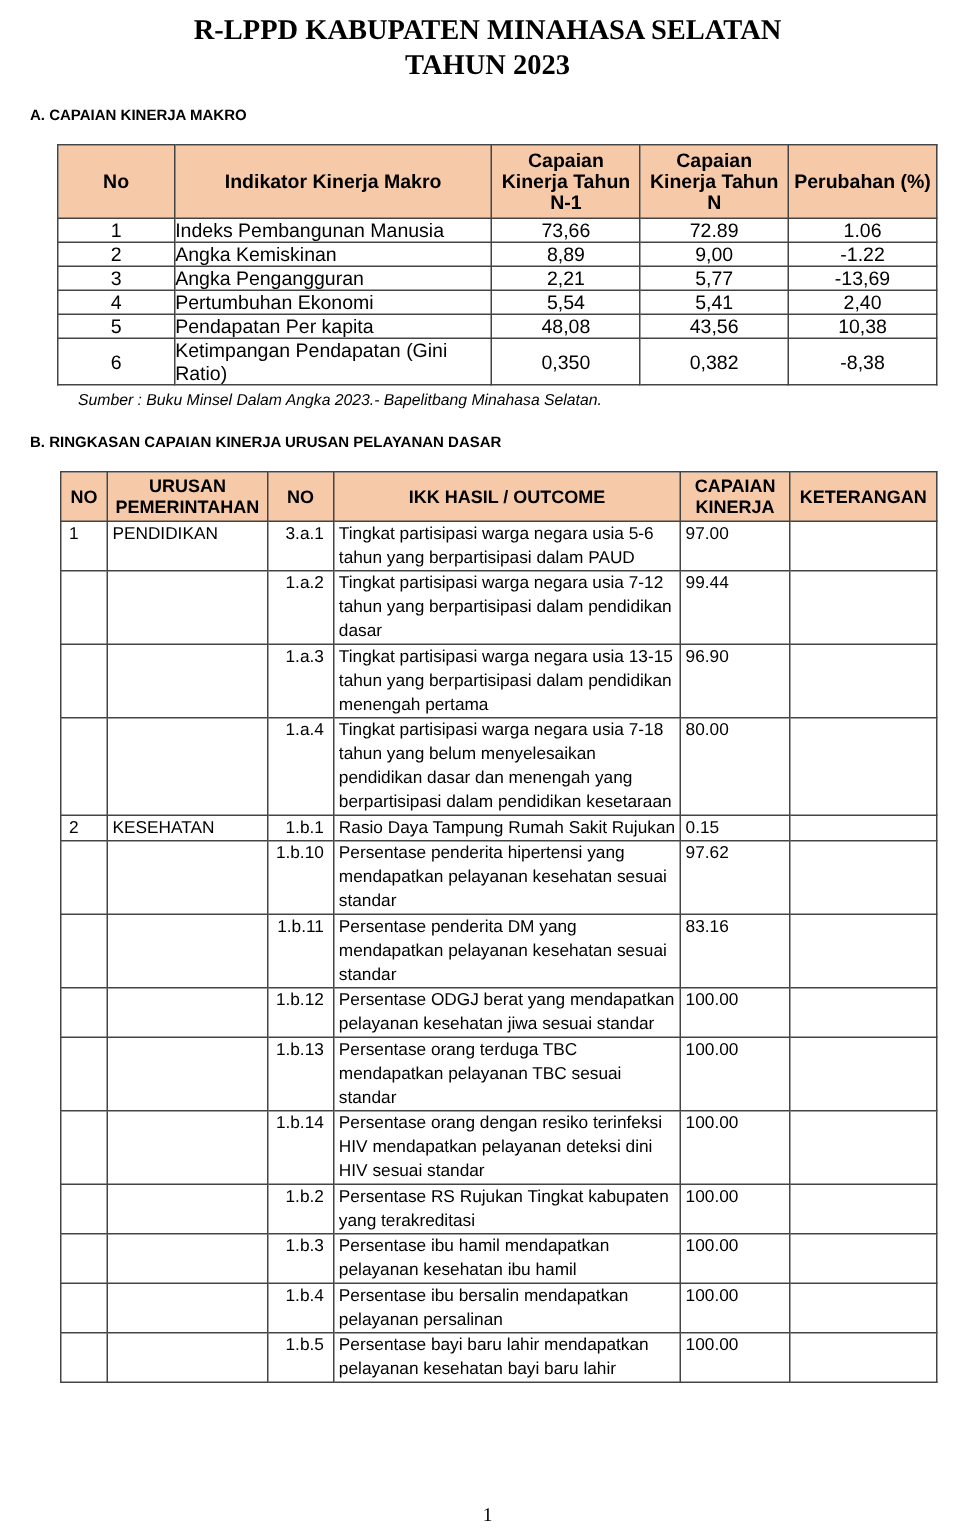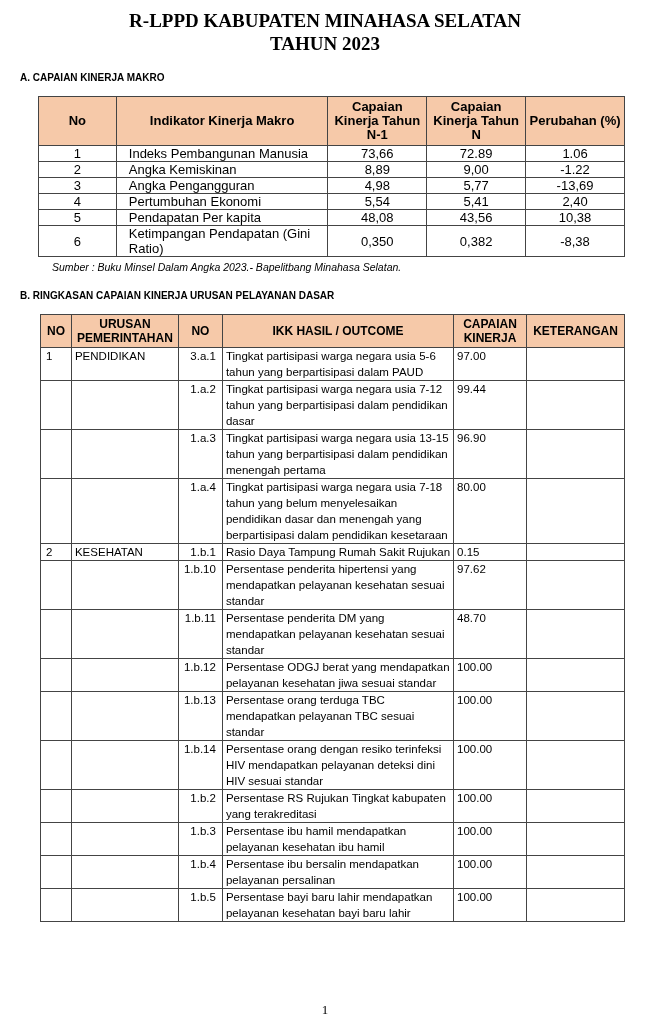--- a/index.html
+++ b/index.html
@@ -9,21 +9,21 @@
   .title.t2 { top: 33px; font-family: Liberation Serif, serif; }
   .section-heading { position: absolute; left: 20px; font-weight: bold; font-size: 10px; }
   .section-heading.a { top: 72px; }
   .section-heading.b { top: 290px; }
   table { border-collapse: collapse; position: absolute; }
   td, th { border: 1px solid #444; padding: 0 3px; vertical-align: top; }
   th { background: #f6c9a9; font-weight: bold; }
   #table-a { left: 38px; top: 96px; width: 587px; font-size: 13px; }
   #table-a th { font-size: 13px; line-height: 14px; vertical-align: middle; text-align: center; height: 48px; }
   #table-a td { line-height: 15px; height: 15px; text-align: center; vertical-align: middle; }
-  #table-a td.ind { text-align: left; padding-left: 12px; }
+  #table-a td.ind { text-align: left; padding-left: 0; }
   #table-a tr.tall td { height: 30px; }
   .source-note { position: absolute; left: 52px; top: 261px; font-size: 10.5px; font-style: italic; }
   #table-b { left: 40px; top: 314px; width: 585px; font-size: 11.5px; }
   #table-b th { font-size: 12px; line-height: 14px; vertical-align: middle; text-align: center; height: 32px; }
   #table-b td { line-height: 16px; }
   #table-b td.no-col { text-align: left; padding-left: 5px; }
   #table-b td.ikk-code { text-align: right; padding-right: 6px; }
   #table-b td.val { text-align: left; padding-right: 8px; }
   .page-number { position: absolute; left: 0; width: 650px; text-align: center; top: 1002px; font-family: "Liberation Serif", serif; font-size: 13px; }
 </style>
@@ -63,21 +63,21 @@
       <tr>
         <td>2</td>
         <td class="ind">Angka Kemiskinan</td>
         <td>8,89</td>
         <td>9,00</td>
         <td>-1.22</td>
       </tr>
       <tr>
         <td>3</td>
         <td class="ind">Angka Pengangguran</td>
-        <td>4,98</td>
+        <td>2,21</td>
         <td>5,77</td>
         <td>-13,69</td>
       </tr>
       <tr>
         <td>4</td>
         <td class="ind">Pertumbuhan Ekonomi</td>
         <td>5,54</td>
         <td>5,41</td>
         <td>2,40</td>
       </tr>
@@ -168,21 +168,21 @@
         <td class="ikk-code">1.b.10</td>
         <td>Persentase penderita hipertensi yang mendapatkan pelayanan kesehatan sesuai standar</td>
         <td class="val">97.62</td>
         <td></td>
       </tr>
       <tr>
         <td class="no-col"></td>
         <td></td>
         <td class="ikk-code">1.b.11</td>
         <td>Persentase penderita DM yang mendapatkan pelayanan kesehatan sesuai standar</td>
-        <td class="val">48.70</td>
+        <td class="val">83.16</td>
         <td></td>
       </tr>
       <tr>
         <td class="no-col"></td>
         <td></td>
         <td class="ikk-code">1.b.12</td>
         <td>Persentase ODGJ berat yang mendapatkan pelayanan kesehatan jiwa sesuai standar</td>
         <td class="val">100.00</td>
         <td></td>
       </tr>

